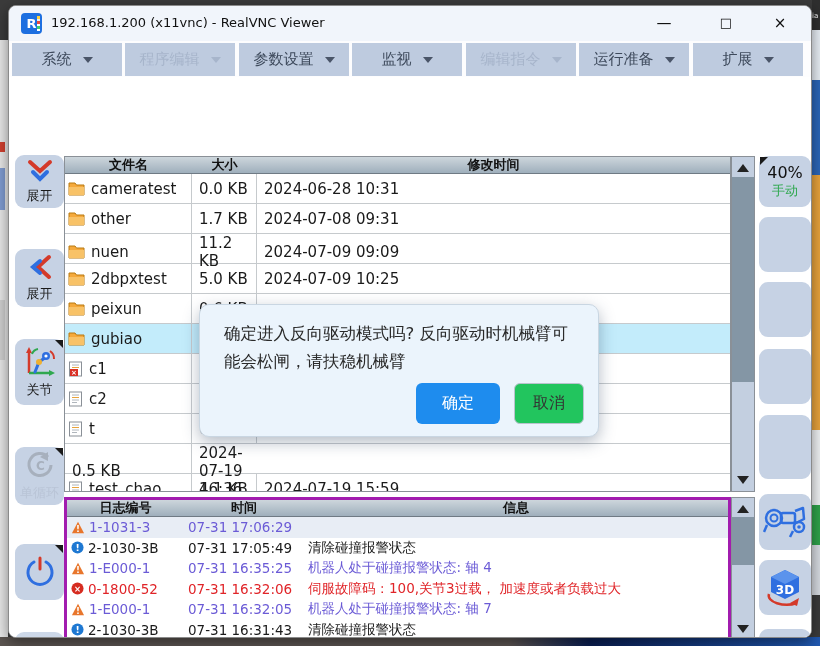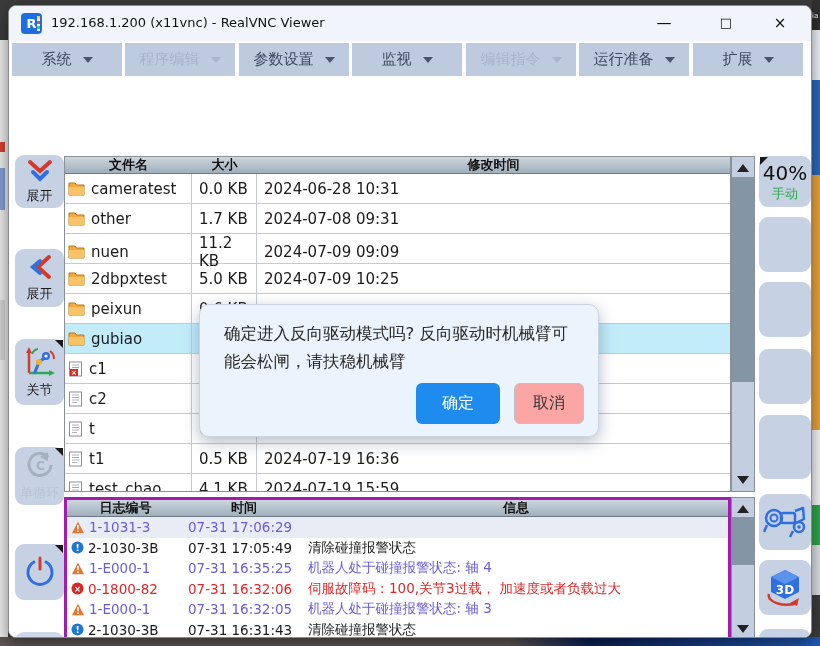--- a/index.html
+++ b/index.html
@@ -51,21 +51,21 @@
   .side-btn .lbl { font-size:13px; color:#1a1a1a; }
   .side-btn.disabled .lbl { color:#b9c4d6; }
   .ctr { position:absolute; top:1px; right:1px; width:0; height:0;
     border-left:8px solid transparent; border-top:8px solid #1a1a1a; }
   .ctl { position:absolute; top:1px; left:1px; width:0; height:0;
     border-right:8px solid transparent; border-top:8px solid #1a1a1a; }
 
   
   .rside-btn { position:absolute; left:750px; width:52px; background:#c6d2e4; border-radius:9px;
     display:flex; flex-direction:column; align-items:center; justify-content:center; }
-  .r-speed-val { font-size:20px; color:#111; }
+  .r-speed-val { font-size:16px; color:#111; }
   .r-speed-mode { font-size:13px; color:#2fa84f; }
 
   
   .ftable { position:absolute; left:55px; top:79px; width:667px; height:336px;
     border:1px solid #8a9097; background:#fef9c3; overflow:hidden; }
   .fhead { display:grid; grid-template-columns:127px 65px 1fr; height:17px;
     background:linear-gradient(#cdd6dc,#9fafbc); border-bottom:1px solid #6f7a84; }
   .fhead div { font-size:13px; font-weight:bold; color:#111; text-align:center; line-height:16px; }
   .frow { display:grid; grid-template-columns:127px 65px 1fr; height:30px;
     border-bottom:1px solid #c6cacd; background:#fff; align-items:center; }
@@ -95,21 +95,21 @@
   .lmsg,.ltime { padding-left:4px; white-space:nowrap; overflow:hidden; }
   .lrow.purple { color:#6b5bd6; } .lrow.black { color:#1a1a1a; } .lrow.red { color:#e02428; }
 
   
   .dialog { position:absolute; left:190px; top:227px; width:400px; height:133px; z-index:50;
     background:#ebf4fc; border:1px solid #c9d6e2; border-radius:10px;
     box-shadow:0 5px 16px rgba(40,60,90,.35); }
   .dlg-msg { padding:15px 22px 0 24px; font-size:16.5px; line-height:1.7; color:#2a2a2a; }
   .dlg-ok { position:absolute; left:216px; top:78px; width:84px; height:41px; background:#1e8cee;
     color:#fff; font-size:16px; border:none; border-radius:6px; }
-  .dlg-cancel { position:absolute; left:314px; top:78px; width:70px; height:41px; background:#fca5a5;
+  .dlg-cancel { position:absolute; left:314px; top:78px; width:70px; height:41px; background:#22c55e;
     color:#333; font-size:16px; border:1px solid #b9c3cd; border-radius:6px; }
 
   .icon-svg { display:block; }
 </style>
 </head>
 <body>
 
 <div class="desk-left">
   <div class="dk" style="top:0;height:40px;background:#3b3b3b;"></div>
   <div class="dk" style="top:142px;height:10px;background:#d04030;width:5px;"></div>
@@ -367,30 +367,20 @@
               <line x1="4" y1="6.5" x2="11" y2="6.5" stroke="#e8a33c"></line>
               <line x1="4" y1="9" x2="11" y2="9" stroke="#b0b6bc"></line>
               <line x1="4" y1="11.5" x2="9" y2="11.5" stroke="#b0b6bc"></line>
             </svg>
             <span>t</span>
           </div>
         <div class="fsize">0</div>
         <div class="ftime"></div>
       </div>
       <div class="frow">
-        <div class="fname">
-            <svg width="15" height="16" viewBox="0 0 15 16">
-              <rect x="1.5" y="1" width="12" height="14" fill="#fff" stroke="#8a9097"></rect>
-              <line x1="4" y1="4" x2="11" y2="4" stroke="#b0b6bc"></line>
-              <line x1="4" y1="6.5" x2="11" y2="6.5" stroke="#e8a33c"></line>
-              <line x1="4" y1="9" x2="11" y2="9" stroke="#b0b6bc"></line>
-              <line x1="4" y1="11.5" x2="9" y2="11.5" stroke="#b0b6bc"></line>
-            </svg>
-            <span>t1</span>
-          </div>
         <div class="fsize">0.5 KB</div>
         <div class="ftime">2024-07-19 16:36</div>
       </div>
       <div class="frow">
         <div class="fname">
             <svg width="15" height="16" viewBox="0 0 15 16">
               <rect x="1.5" y="1" width="12" height="14" fill="#fff" stroke="#8a9097"></rect>
               <line x1="4" y1="4" x2="11" y2="4" stroke="#b0b6bc"></line>
               <line x1="4" y1="6.5" x2="11" y2="6.5" stroke="#e8a33c"></line>
               <line x1="4" y1="9" x2="11" y2="9" stroke="#b0b6bc"></line>
@@ -451,35 +441,35 @@
           </div>
         <div class="ltime">07-31 16:35:25</div>
         <div class="lmsg">机器人处于碰撞报警状态: 轴 4</div>
       </div>
       <div class="lrow red">
         <div class="lcode">
             <svg width="13" height="13" viewBox="0 0 14 14">
               <circle cx="7" cy="7" r="6.5" fill="#d62c20"></circle>
               <text x="7" y="10.5" font-size="9" fill="#fff" text-anchor="middle" font-weight="bold">×</text>
             </svg>
-            <span>0-1800-82</span>
+            <span>0-1800-52</span>
           </div>
         <div class="ltime">07-31 16:32:06</div>
         <div class="lmsg">伺服故障码：100,关节3过载， 加速度或者负载过大</div>
       </div>
       <div class="lrow purple">
         <div class="lcode">
             <svg width="14" height="13" viewBox="0 0 16 15">
               <path d="M8 1 L15 14 H1 Z" fill="#e8762c"></path>
               <text x="8" y="12.5" font-size="10" fill="#fff" text-anchor="middle" font-weight="bold">!</text>
             </svg>
             <span>1-E000-1</span>
           </div>
         <div class="ltime">07-31 16:32:05</div>
-        <div class="lmsg">机器人处于碰撞报警状态: 轴 3</div>
+        <div class="lmsg">机器人处于碰撞报警状态: 轴 7</div>
       </div>
       <div class="lrow black">
         <div class="lcode">
             <svg width="13" height="13" viewBox="0 0 14 14">
               <circle cx="7" cy="7" r="6.5" fill="#1e78d2"></circle>
               <text x="7" y="11" font-size="10" fill="#fff" text-anchor="middle" font-weight="bold">!</text>
             </svg>
             <span>2-1030-3B</span>
           </div>
         <div class="ltime">07-31 16:31:43</div>

